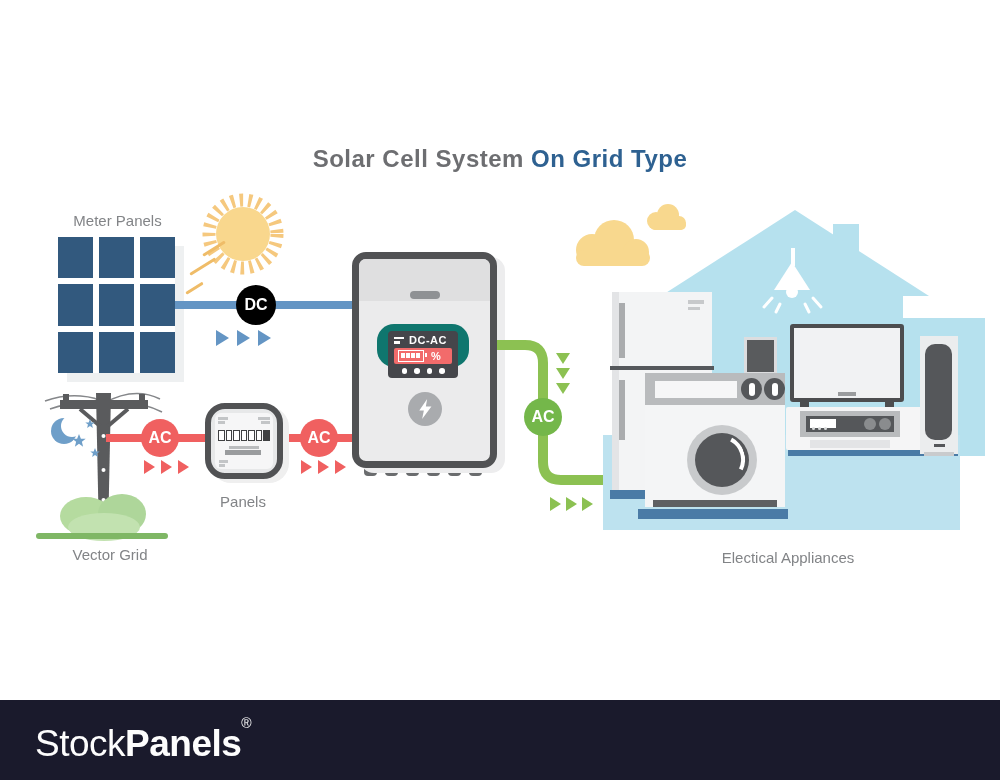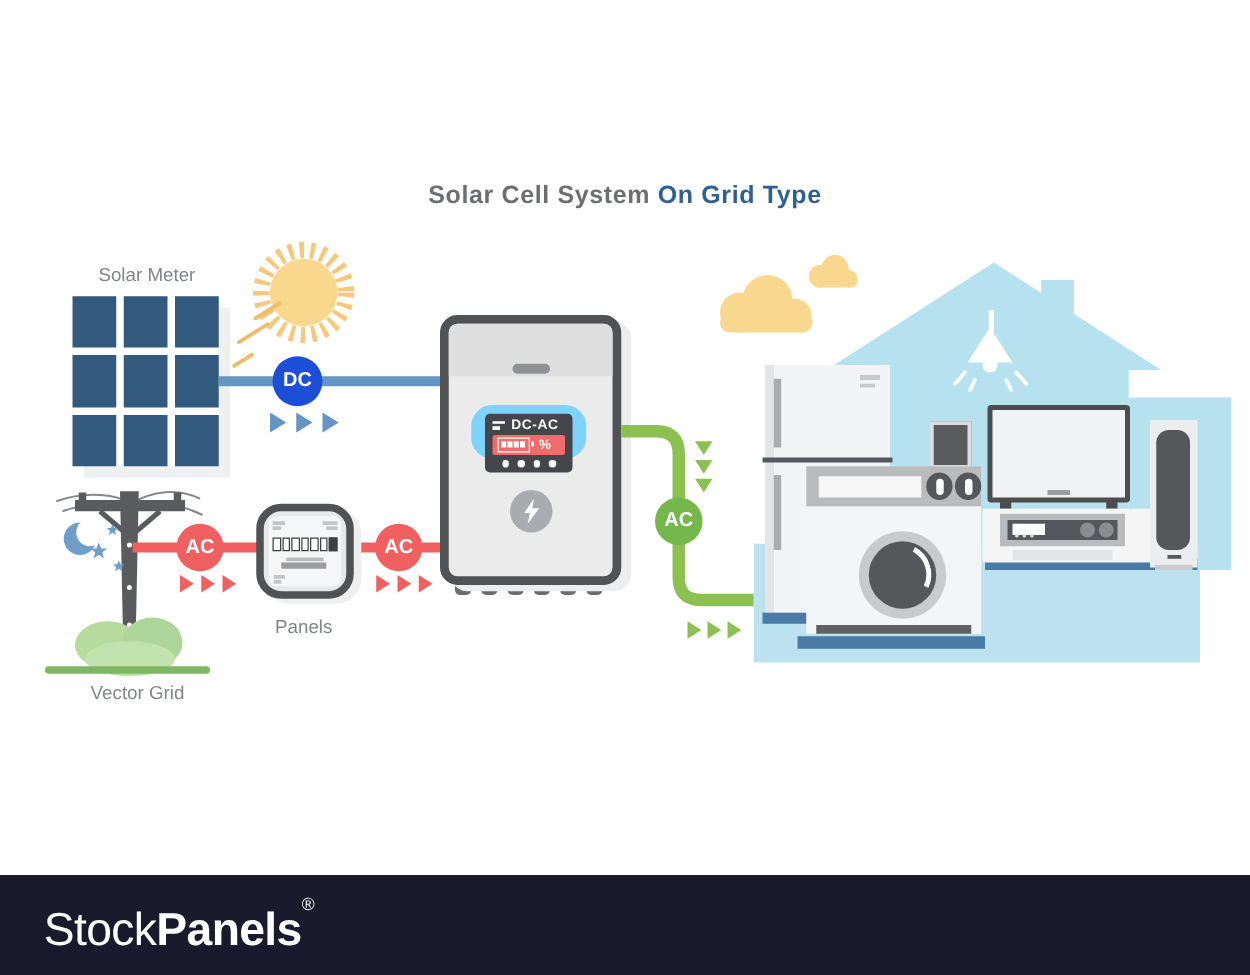--- a/index.html
+++ b/index.html
@@ -4,21 +4,21 @@
 <style>
   html,body{margin:0;padding:0;background:#fff;}
   #canvas{
     position:relative;width:1000px;height:780px;background:#ffffff;
     font-family:"Liberation Sans", sans-serif;overflow:hidden;
   }
   .abs{position:absolute;}
   .lbl{position:absolute;color:#828487;font-size:15px;text-align:center;}
   
   .title{position:absolute;top:145px;left:0;width:1000px;text-align:center;
-         font-size:20px;font-weight:bold;color:#6d6e71;letter-spacing:0.5px;}
+         font-size:24px;font-weight:bold;color:#6d6e71;letter-spacing:0.5px;}
   .title .hl{color:#2e6191;}
   
   .solar-grid{position:absolute;left:58px;top:237px;width:117px;height:136px;
       display:grid;grid-template-columns:repeat(3,1fr);grid-template-rows:repeat(3,1fr);
       gap:6px;box-shadow:9px 9px 0 #eef0f1;}
   .solar-cell{background:#32597e;}
   
   .line{position:absolute;}
   .badge{position:absolute;border-radius:50%;color:#fff;font-weight:bold;
          display:flex;align-items:center;justify-content:center;font-size:16px;}
@@ -33,21 +33,21 @@
   .controller{position:absolute;left:352px;top:252px;width:145px;height:216px;
       box-sizing:border-box;border:7px solid #515254;border-radius:14px;
       background:#ebebec;box-shadow:8px 5px 0 #ededee;}
   .ctrl-top{position:absolute;left:0;top:0;right:0;height:42px;background:#dfdfe0;
       border-radius:7px 7px 0 0;}
   .ctrl-slot{position:absolute;left:50%;top:32px;transform:translateX(-50%);
       width:30px;height:8px;border-radius:4px;background:#8f9194;}
   .ctrl-tab{position:absolute;top:460px;width:13px;height:16px;background:#6a6c6e;
       border-radius:0 0 4px 4px;}
   .display{position:absolute;left:377px;top:324px;width:92px;height:43px;
-      background:#7dd3fc;border-radius:17px;}
+      background:#0f766e;border-radius:17px;}
   .screen{position:absolute;left:11px;top:7px;width:70px;height:47px;
       background:#45464b;border-radius:4px;}
   .scr-row1{position:absolute;left:6px;top:3px;display:flex;align-items:center;gap:5px;}
   .menu-icon span{display:block;height:2.5px;background:#fff;margin:2px 0;}
   .scr-mode{color:#fff;font-size:11px;font-weight:bold;letter-spacing:0.5px;}
   .pill{position:absolute;left:6px;top:17px;width:58px;height:16px;background:#f26b6b;
       border-radius:2px;display:flex;align-items:center;}
   .batt{position:relative;margin-left:4px;width:24px;height:10px;border:1.5px solid #fff;}
   .batt i{position:absolute;top:1.5px;width:3.5px;height:5px;background:#fff;}
   .batt .nub{position:absolute;right:-4px;top:2px;width:2.5px;height:4px;background:#fff;}
@@ -119,35 +119,35 @@
   </svg>
 
   <svg class="abs" style="left:195px;top:192px;width:96px;height:92px;" viewBox="0 0 96 92">
     <circle cx="48" cy="42" r="34" fill="none" stroke="#f5c87e" stroke-width="13" stroke-dasharray="3.5 5.2"></circle>
     <circle cx="48" cy="42" r="27" fill="#f9d78d"></circle>
   </svg>
   <div class="sun-dash" style="left:203px;top:254px;width:26px;"></div>
   <div class="sun-dash" style="left:190px;top:273px;width:30px;"></div>
   <div class="sun-dash" style="left:186px;top:292px;width:20px;"></div>
 
-  <div class="lbl" style="left:40px;top:212px;width:155px;">Solar Meter</div>
+  <div class="lbl" style="left:40px;top:212px;width:155px;">Meter Panels</div>
   <div class="solar-grid">
     <div class="solar-cell"></div>
     <div class="solar-cell"></div>
     <div class="solar-cell"></div>
     <div class="solar-cell"></div>
     <div class="solar-cell"></div>
     <div class="solar-cell"></div>
     <div class="solar-cell"></div>
     <div class="solar-cell"></div>
     <div class="solar-cell"></div>
   </div>
 
   <div class="line" style="left:175px;top:301px;width:177px;height:8px;background:#6495c4;"></div>
-  <div class="badge" style="left:218px;top:285px;width:40px;height:40px;background:#1d4ed8;">
+  <div class="badge" style="left:236px;top:285px;width:40px;height:40px;background:#000000;">
     <span>DC</span>
   </div>
   <div class="tri-r" style="left:216px;top:330px;border-left:13px solid #6495c4;"></div>
   <div class="tri-r" style="left:237px;top:330px;border-left:13px solid #6495c4;"></div>
   <div class="tri-r" style="left:258px;top:330px;border-left:13px solid #6495c4;"></div>
 
   <svg class="abs" style="left:30px;top:385px;width:150px;height:160px;" viewBox="30 385 150 160">
 
     <g fill="none" stroke="#85878a" stroke-width="1.6">
       <path d="M45,401 C70,392 95,396 104,403"></path>
@@ -355,20 +355,21 @@
         </div>
     </div>
     <div class="door-outer">
       <div class="door-inner">
         <div class="door-shine"></div>
       </div>
     </div>
     <div class="abs" style="left:8px;bottom:0;width:124px;height:7px;background:#5e6063;"></div>
   </div>
 
+  <div class="lbl" style="left:688px;top:549px;width:200px;">Electical Appliances</div>
 
   <div class="wm-bar">
     <div class="wm-logo">
       <span>Stock</span><span class="bold">Panels</span><sup>®</sup>
     </div>
   </div>
 
 </div>
 
 </body></html>

